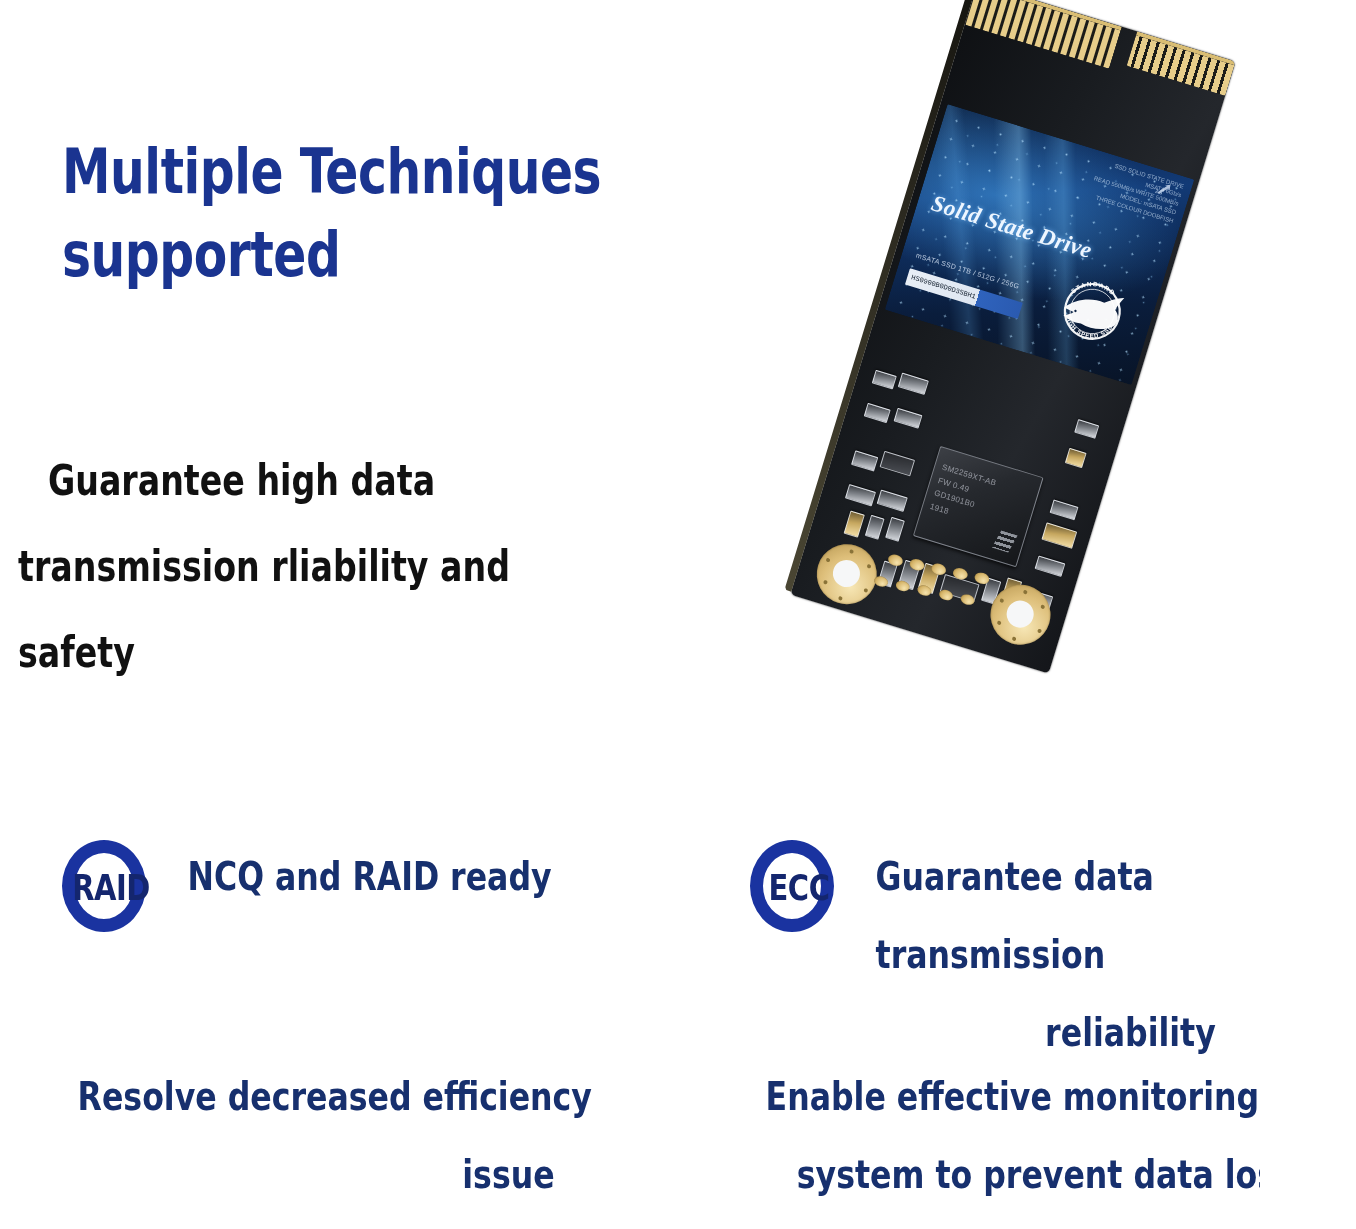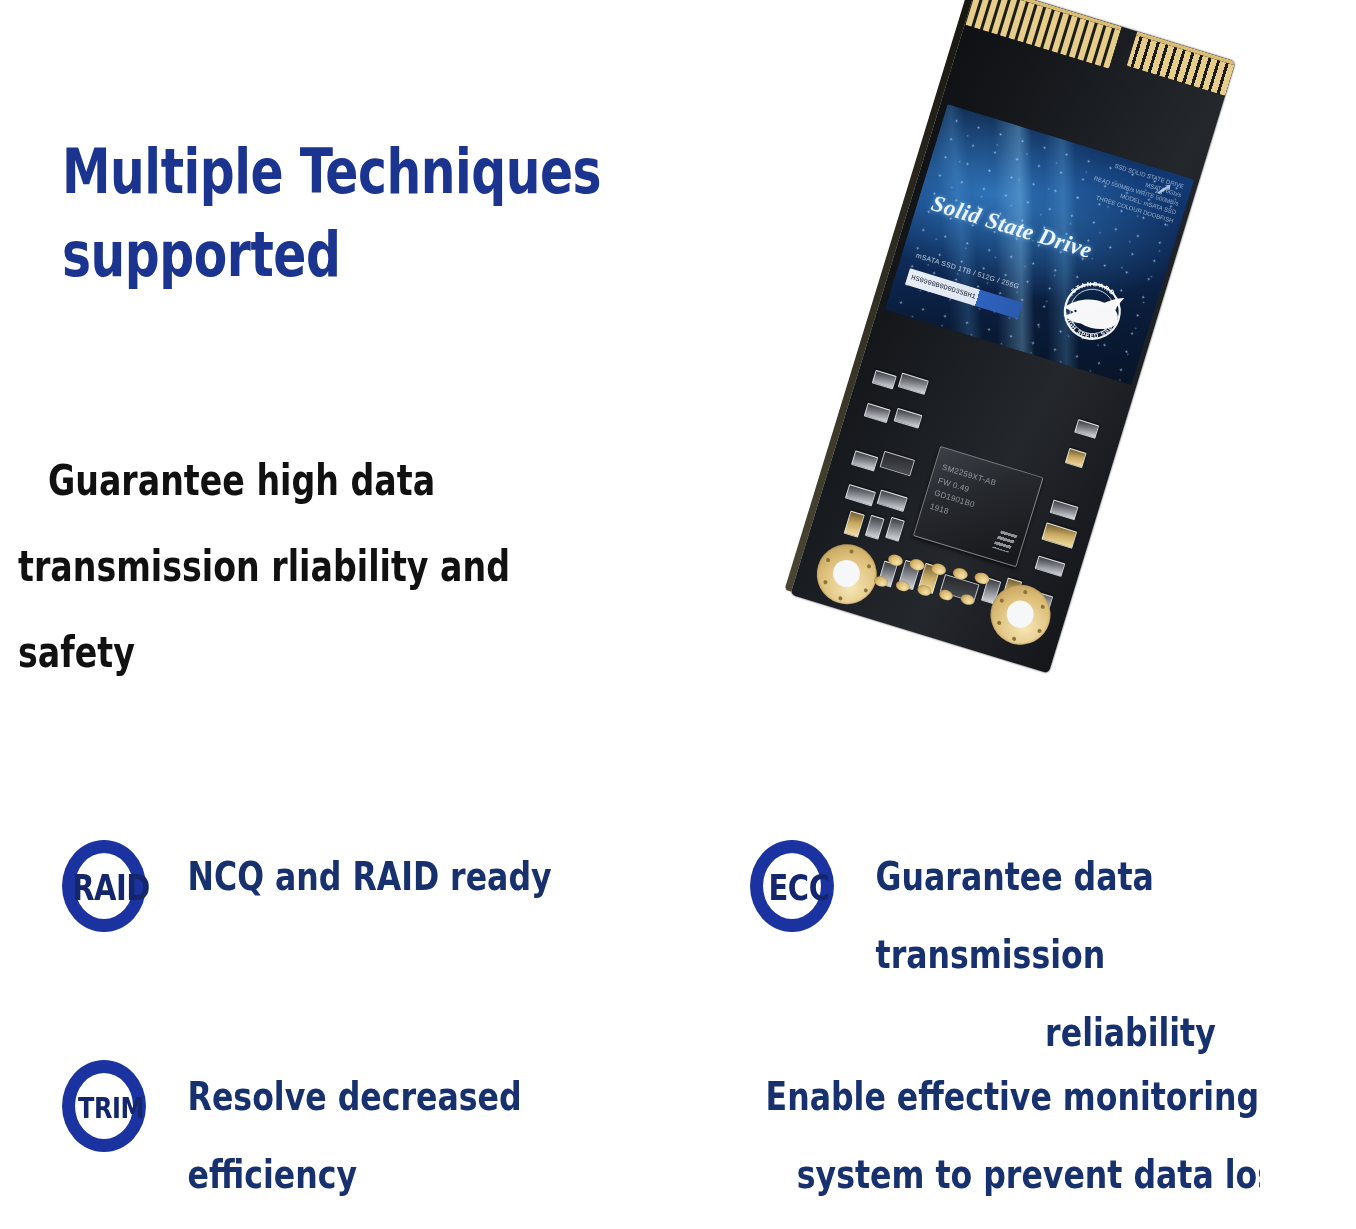--- a/index.html
+++ b/index.html
@@ -488,24 +488,20 @@
         <div class="ring"></div>
         <div class="btxt">ECC</div>
       </div>
       <div class="caption">
         <span class="cl1">Guarantee data transmission</span>
         <span class="cl2">reliability</span>
       </div>
     </div>
 
     <div class="feature feat-trim">
-      <div class="badge sz-trim">
-        <div class="ring"></div>
-        <div class="btxt">TRIM</div>
-      </div>
       <div class="caption">
         <span class="cl1">Resolve decreased efficiency</span>
         <span class="cl2">issue</span>
       </div>
     </div>
 
     <div class="feature feat-smart">
       <div class="caption">
         <span class="cl1">Enable effective monitoring</span>
         <span class="cl2">system to prevent data loss</span>

